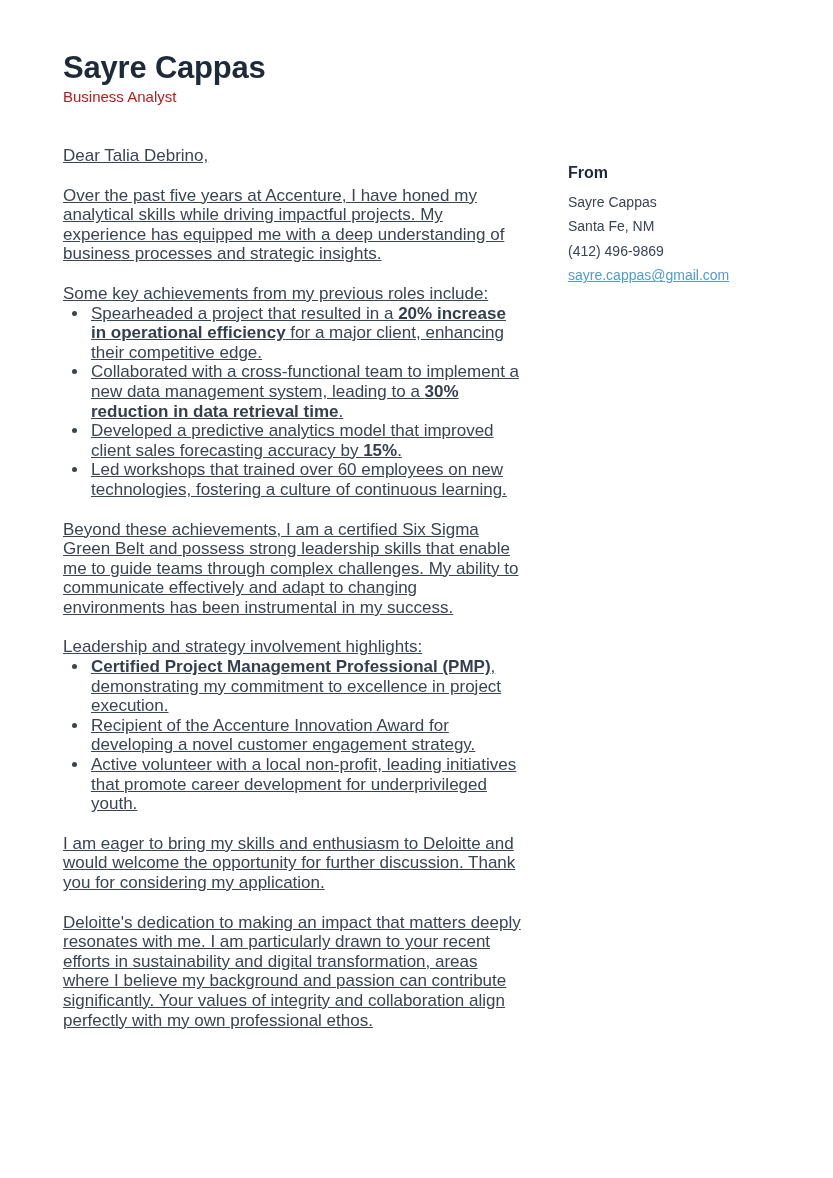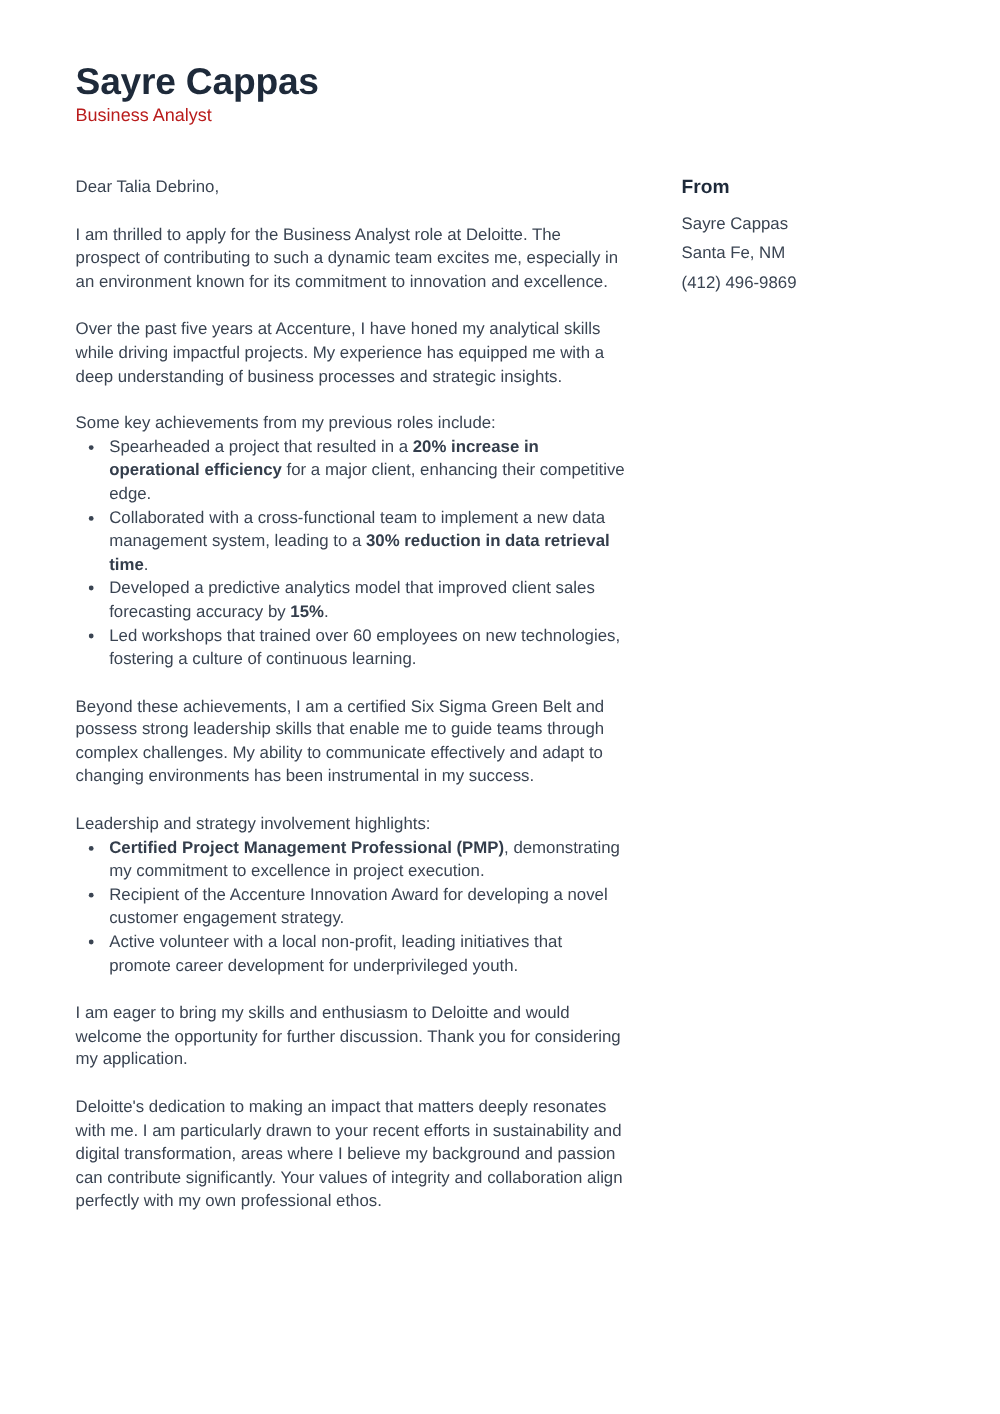--- a/index.html
+++ b/index.html
@@ -24,23 +24,24 @@
   .candidate-subtitle {
     font-size: 15px;
     color: #b91c1c;
     margin-top: 2px;
   }
   .letter-body {
     position: absolute;
     left: 63px;
     top: 146px;
     width: 460px;
-    font-size: 14px;
+    font-size: 17px;
     line-height: 19.6px;
     color: #3a4452;
+    text-decoration: underline;
   }
   .letter-body p { margin: 0 0 20px 0; }
   .letter-body p.before-list { margin-bottom: 0; }
   .letter-body ul { margin: 0 0 20px 0; padding-left: 26px; }
   .letter-body li { margin: 0; padding-left: 2px; }
   .letter-body b { font-weight: 700; color: #343e4c; }
   .contact-col {
     position: absolute;
     left: 568px;
     top: 146px;
@@ -49,40 +50,39 @@
     font-size: 14px;
     line-height: 19.6px;
   }
   .contact-heading {
     margin: 0 0 10px 0;
     font-size: 16px;
     font-weight: 700;
     color: #1e2a3a;
   }
   .contact-line { margin: 0 0 5px 0; }
-  .sender-section { margin-top: 1px; }
+  .sender-section { margin-top: 17px; }
   .email-link {
     color: #4f9bd5;
     text-decoration: underline;
     cursor: pointer;
   }
 </style>
 </head>
 <body>
 
 <div class="page">
 
   <header class="letter-header">
     <h1 class="candidate-name">Sayre Cappas</h1>
     <div class="candidate-subtitle">Business Analyst</div>
   </header>
 
   <main class="letter-body" id="letter-body">
       <p>Dear Talia Debrino,</p>
-      <p>I am thrilled to apply for the Business Analyst role at Deloitte. The prospect of contributing to such a dynamic team excites me, especially in an environment known for its commitment to innovation and excellence.</p>
       <p>Over the past five years at Accenture, I have honed my analytical skills while driving impactful projects. My experience has equipped me with a deep understanding of business processes and strategic insights.</p>
       <p class="before-list">Some key achievements from my previous roles include:</p>
       <ul>
         <li>Spearheaded a project that resulted in a <b>20% increase in operational efficiency</b> for a major client, enhancing their competitive edge.</li>
         <li>Collaborated with a cross-functional team to implement a new data management system, leading to a <b>30% reduction in data retrieval time</b>.</li>
         <li>Developed a predictive analytics model that improved client sales forecasting accuracy by <b>15%</b>.</li>
         <li>Led workshops that trained over 60 employees on new technologies, fostering a culture of continuous learning.</li>
       </ul>
       <p>Beyond these achievements, I am a certified Six Sigma Green Belt and possess strong leadership skills that enable me to guide teams through complex challenges. My ability to communicate effectively and adapt to changing environments has been instrumental in my success.</p>
       <p class="before-list">Leadership and strategy involvement highlights:</p>
@@ -96,16 +96,19 @@
     </main>
 
   <aside class="contact-col">
     <section class="sender-section">
       <h2 class="contact-heading">From</h2>
       <div id="sender-lines">
           <div class="contact-line">Sayre Cappas</div>
           <div class="contact-line">Santa Fe, NM</div>
           <div class="contact-line">(412) 496-9869</div>
         </div>
+      <div class="contact-line">
+        <a class="email-link" href="#">sayre.cappas@gmail.com</a>
+      </div>
     </section>
   </aside>
 
 </div>
 
 </body></html>

